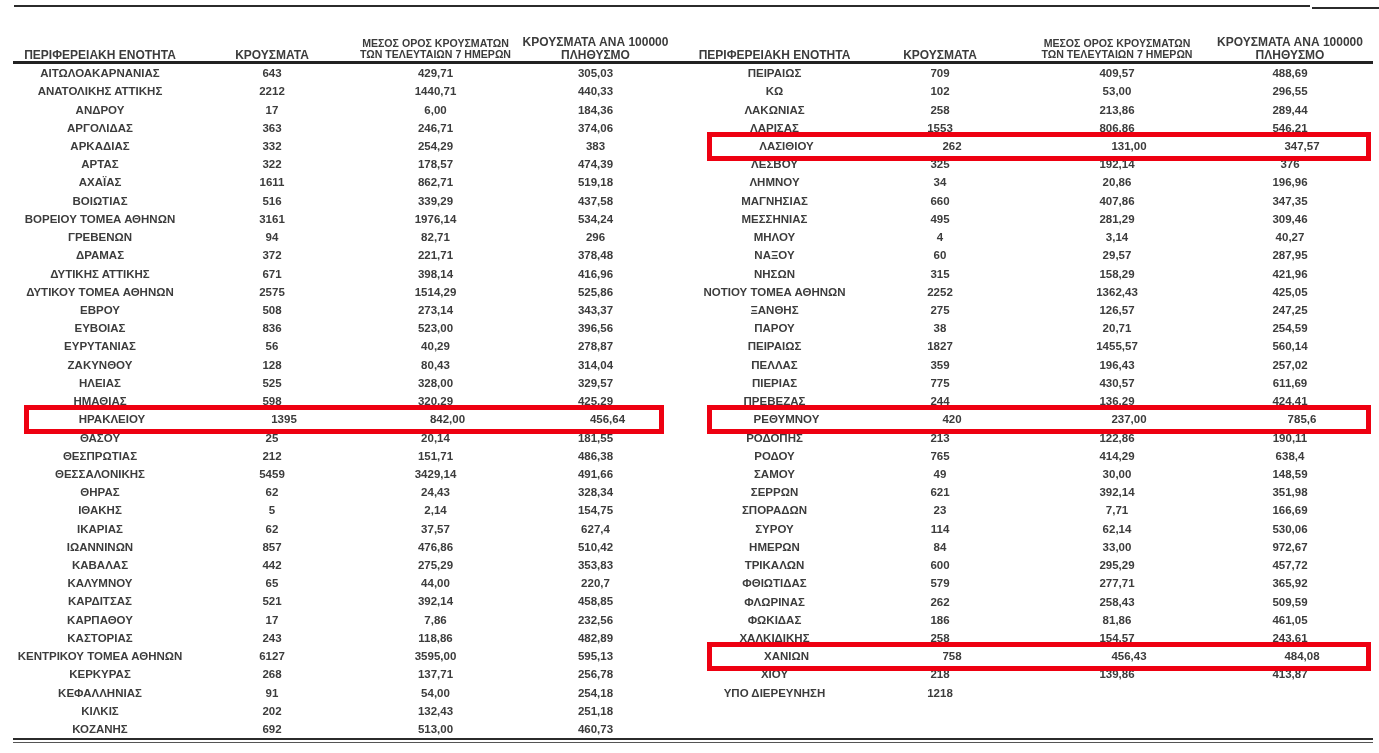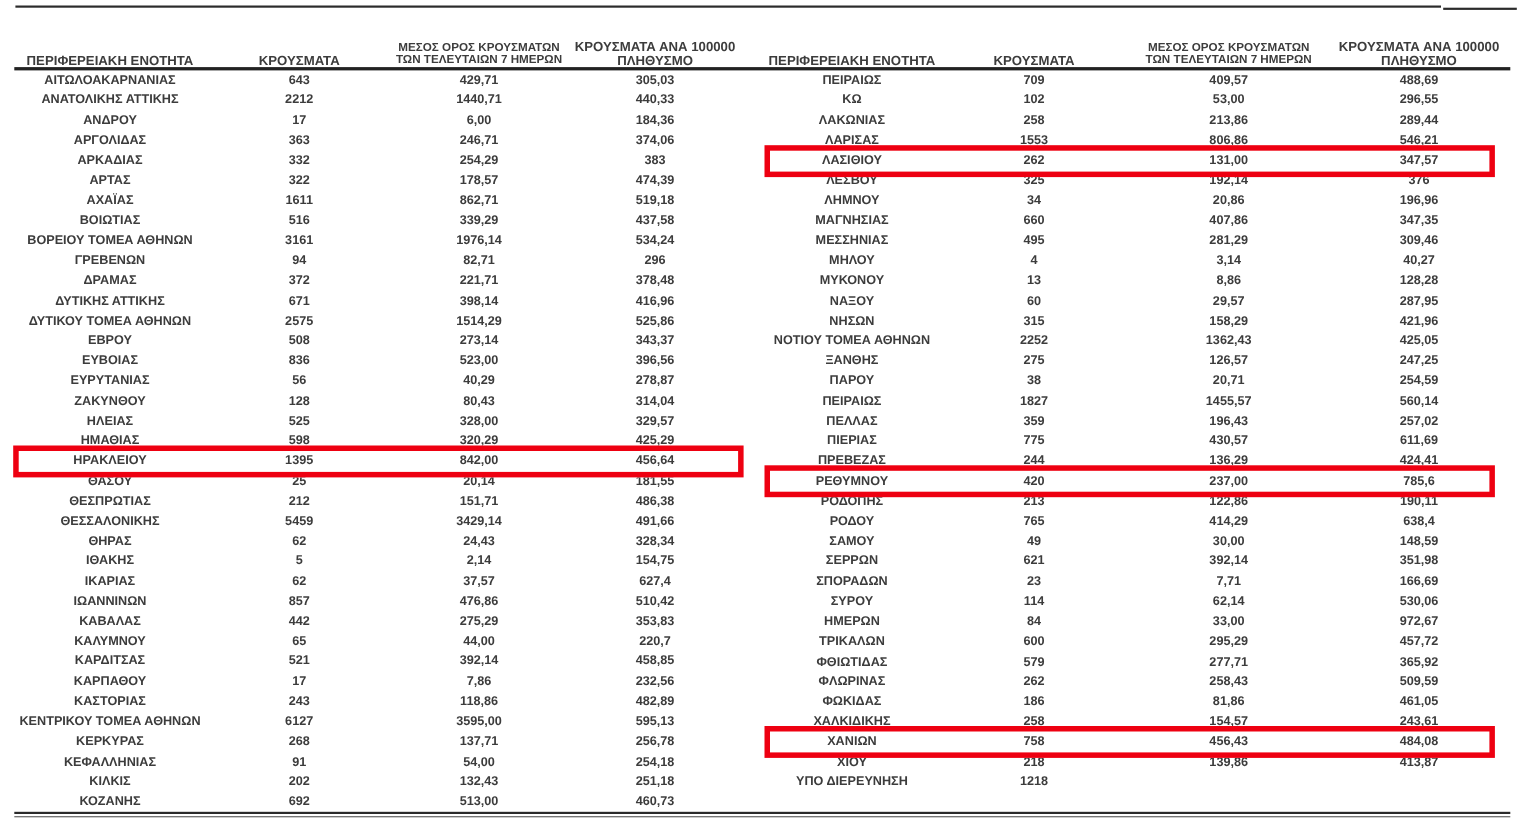--- a/index.html
+++ b/index.html
@@ -30,21 +30,21 @@
   .th .sub{display:block;}
   .th.small{font-size:10.6px;line-height:11.6px;}
 
   .tbody{display:block;}
   .row{display:grid;height:18.22px;align-items:center;}
   .cell{text-align:center;font-size:11.5px;white-space:nowrap;overflow:visible;}
 
   
   .row.hl{
     position:relative;z-index:2;background:#ffffff;
-    height:29px;margin:-5.39px 0;
+    height:29px;margin:-5.39px 12px;
     outline:5px solid var(--hl,#ee0011);outline-offset:-5px;
   }
   .half-right .row.hl{width:calc(100% - 13px);}
 </style>
 </head>
 <body>
 
 <div class="page">
 
   <div class="rule top1"></div>
@@ -360,26 +360,20 @@
           <div class="cell">281,29</div>
           <div class="cell">309,46</div>
         </div>
         <div class="row">
           <div class="cell">ΜΗΛΟΥ</div>
           <div class="cell">4</div>
           <div class="cell">3,14</div>
           <div class="cell">40,27</div>
         </div>
         <div class="row">
-          <div class="cell">ΜΥΚΟΝΟΥ</div>
-          <div class="cell">13</div>
-          <div class="cell">8,86</div>
-          <div class="cell">128,28</div>
-        </div>
-        <div class="row">
           <div class="cell">ΝΑΞΟΥ</div>
           <div class="cell">60</div>
           <div class="cell">29,57</div>
           <div class="cell">287,95</div>
         </div>
         <div class="row">
           <div class="cell">ΝΗΣΩΝ</div>
           <div class="cell">315</div>
           <div class="cell">158,29</div>
           <div class="cell">421,96</div>

